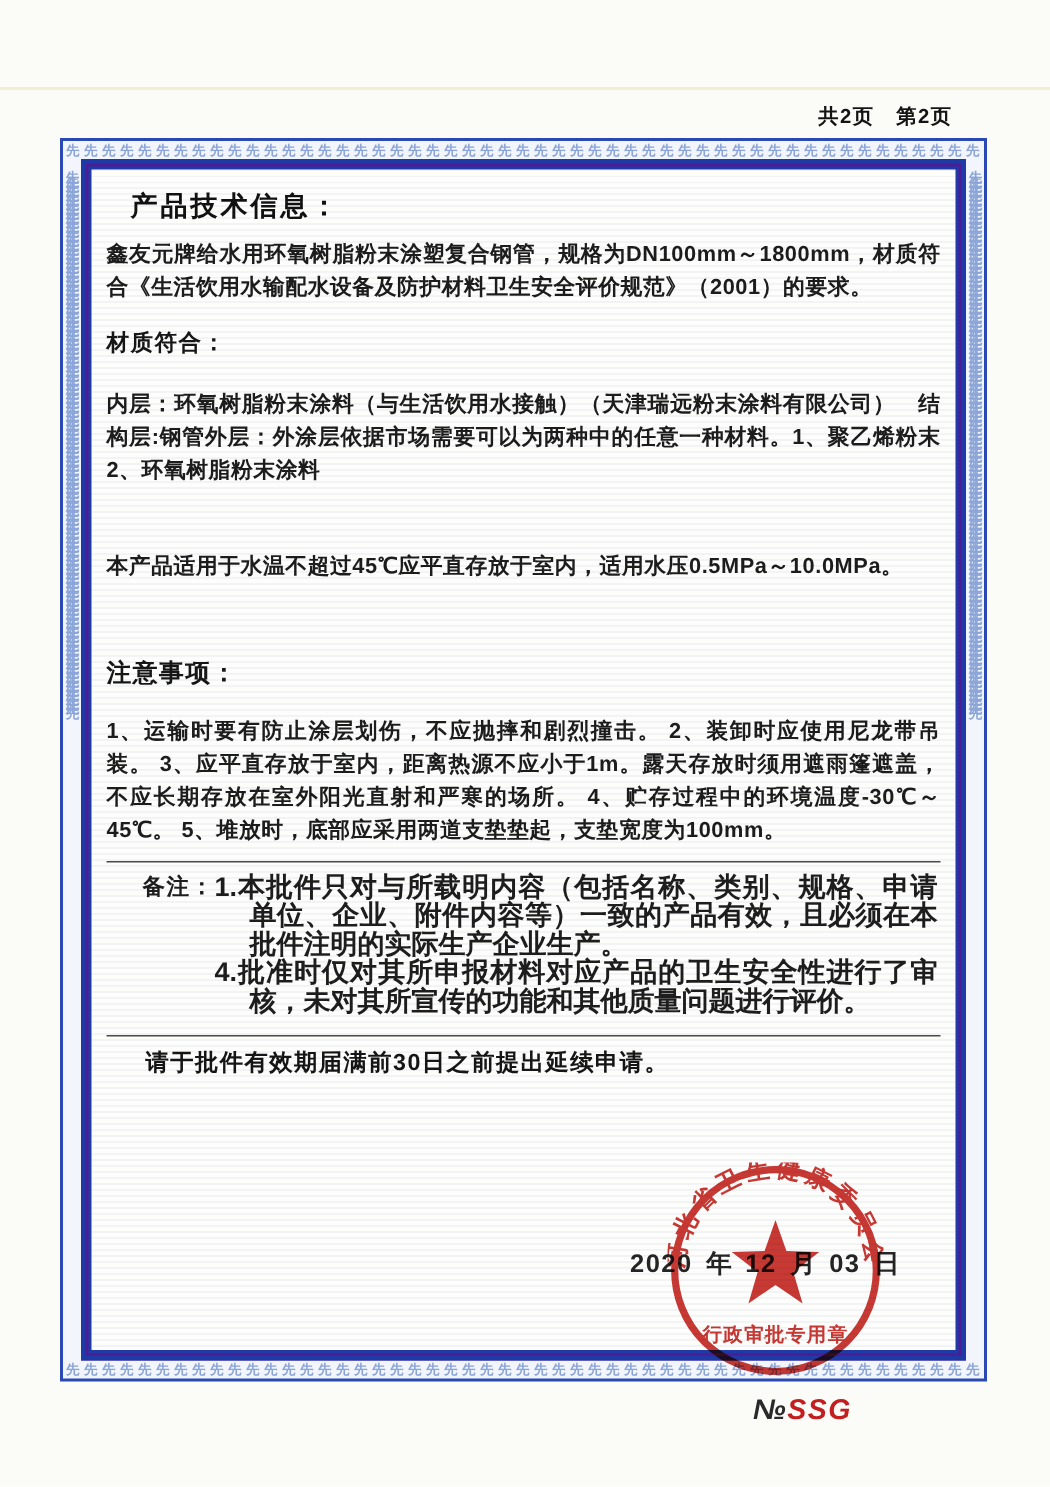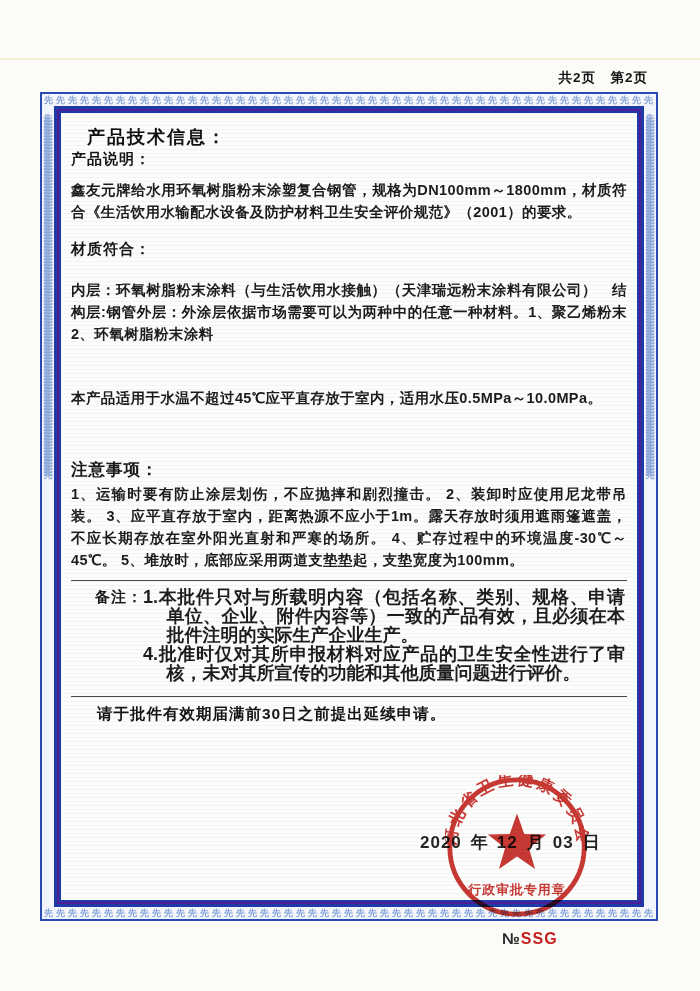--- a/index.html
+++ b/index.html
@@ -8,21 +8,21 @@
     position:relative;
     font-family:"Liberation Sans", sans-serif;
     background:#fbfbf8;
     color:#1d1d1d;
     overflow:hidden;
   }
   .scan-edge { position:absolute; top:58px; left:0; right:0; height:2px; background:#f3eed2; }
 
   
   .pagination {
-    position:absolute; top:69px; right:52px;
+    position:absolute; top:69px; right:65px;
     font-size:13.5px; font-weight:700; color:#141414; letter-spacing:1px;
   }
 
   
   .frame {
     position:absolute; left:40px; top:92px; width:618px; height:829px;
     border:2px solid #2b49b2; background:#f2f5fb;
   }
   .pattern-strip {
     position:absolute; color:#8ba5d8; font-size:9px; font-weight:700;
@@ -46,41 +46,41 @@
   .doc-title { font-size:18px; line-height:24px; font-weight:800; letter-spacing:2px; margin:4px 0 0 16px; color:#111; }
   .sec-heading { font-size:15px; line-height:20px; font-weight:700; letter-spacing:1px; color:#161616; }
   .sec-body { font-size:14.5px; line-height:22px; font-weight:600; text-align:justify; color:#1c1c1c; letter-spacing:0.4px; }
   .s0h { margin-top:0; }
   .s0b { margin-top:10px; }
   .s1h { margin-top:16px; }
   .s1b { margin-top:20px; }
   .s2h { margin-top:26px; }
   .s2b { margin-top:42px; }
   .s3h { margin-top:50px; font-size:16.5px; }
-  .s3b { margin-top:4px; }
+  .s3b { margin-top:18px; }
 
   .rule { border:none; border-top:1.5px solid #4a4a4a; margin:0; }
   .rule1 { margin-top:9px; }
   .rule2 { margin-top:7px; }
 
   .remarks { display:flex; padding:7px 2px 6px 24px; }
   .remarks-label { font-size:15px; font-weight:800; white-space:nowrap; letter-spacing:1px; }
   .remarks-items { font-size:18px; line-height:19px; font-weight:600; text-align:justify; }
   .remark-item { padding-left:1.3em; text-indent:-1.3em; }
 
   .renewal { margin-top:7px; padding-left:26px; font-size:15.5px; font-weight:800; letter-spacing:1px; color:#151515; }
 
   
   .date-row { position:absolute; left:420px; top:831px; font-size:17px; font-weight:700; color:#242424; white-space:nowrap; }
   .date-row .num { letter-spacing:1px; }
   .date-row .unit { margin:0 9px; }
 
   .stamp { position:absolute; left:445px; top:775px; width:144px; height:144px; opacity:0.9; mix-blend-mode:multiply; }
 
-  .serial { position:absolute; left:502px; top:930px; font-size:16px; font-weight:700; letter-spacing:1px; }
+  .serial { position:absolute; left:502px; top:930px; font-size:19px; font-weight:700; letter-spacing:1px;font-style:italic; }
   .serial .prefix { color:#2a2a2a; }
   .serial .code { color:#c41f1f; }
 </style>
 </head>
 <body>
 
 <div class="scan-edge"></div>
 
 <div class="pagination">共2页　第2页</div>
 
@@ -89,21 +89,20 @@
   <div class="pattern-strip strip-bottom">先先先先先先先先先先先先先先先先先先先先先先先先先先先先先先先先先先先先先先先先先先先先先先先先先先先先先先先先先先先先先先先先先先先先先先先先先先先先先先先先先先先先先先先先先先先先先先先先先先先先先先先先先先先先先先先先先先先先先先先先先先先先先先先先先先先先先先先先先先先先先先先先先先先先先先先先先先先先先先先先先先先先先先先先先先</div>
   <div class="pattern-strip strip-left">先先先先先先先先先先先先先先先先先先先先先先先先先先先先先先先先先先先先先先先先先先先先先先先先先先先先先先先先先先先先先先先先先先先先先先先先先先先先先先先先先先先先先先先先先先先先先先先先先先先先先先先先先先先先先先先先先先先先先先先先</div>
   <div class="pattern-strip strip-right">先先先先先先先先先先先先先先先先先先先先先先先先先先先先先先先先先先先先先先先先先先先先先先先先先先先先先先先先先先先先先先先先先先先先先先先先先先先先先先先先先先先先先先先先先先先先先先先先先先先先先先先先先先先先先先先先先先先先先先先先</div>
 
   <div class="inner-frame">
     <div class="inner-frame2">
       <div class="content">
 
         <div class="doc-title">产品技术信息：</div>
 
-        <div class="sec-heading s0h">产品说明：</div>
         <div class="sec-body s0b">鑫友元牌给水用环氧树脂粉末涂塑复合钢管，规格为DN100mm～1800mm，材质符合《生活饮用水输配水设备及防护材料卫生安全评价规范》（2001）的要求。</div>
 
         <div class="sec-heading s1h">材质符合：</div>
         <div class="sec-body s1b">内层：环氧树脂粉末涂料（与生活饮用水接触）（天津瑞远粉末涂料有限公司）　结构层:钢管外层：外涂层依据市场需要可以为两种中的任意一种材料。1、聚乙烯粉末2、环氧树脂粉末涂料</div>
 
         <div class="sec-body s2b">本产品适用于水温不超过45℃应平直存放于室内，适用水压0.5MPa～10.0MPa。</div>
 
         <div class="sec-heading s3h">注意事项：</div>
         <div class="sec-body s3b">1、运输时要有防止涂层划伤，不应抛摔和剧烈撞击。 2、装卸时应使用尼龙带吊装。 3、应平直存放于室内，距离热源不应小于1m。露天存放时须用遮雨篷遮盖，不应长期存放在室外阳光直射和严寒的场所。 4、贮存过程中的环境温度-30℃～45℃。 5、堆放时，底部应采用两道支垫垫起，支垫宽度为100mm。</div>
 

